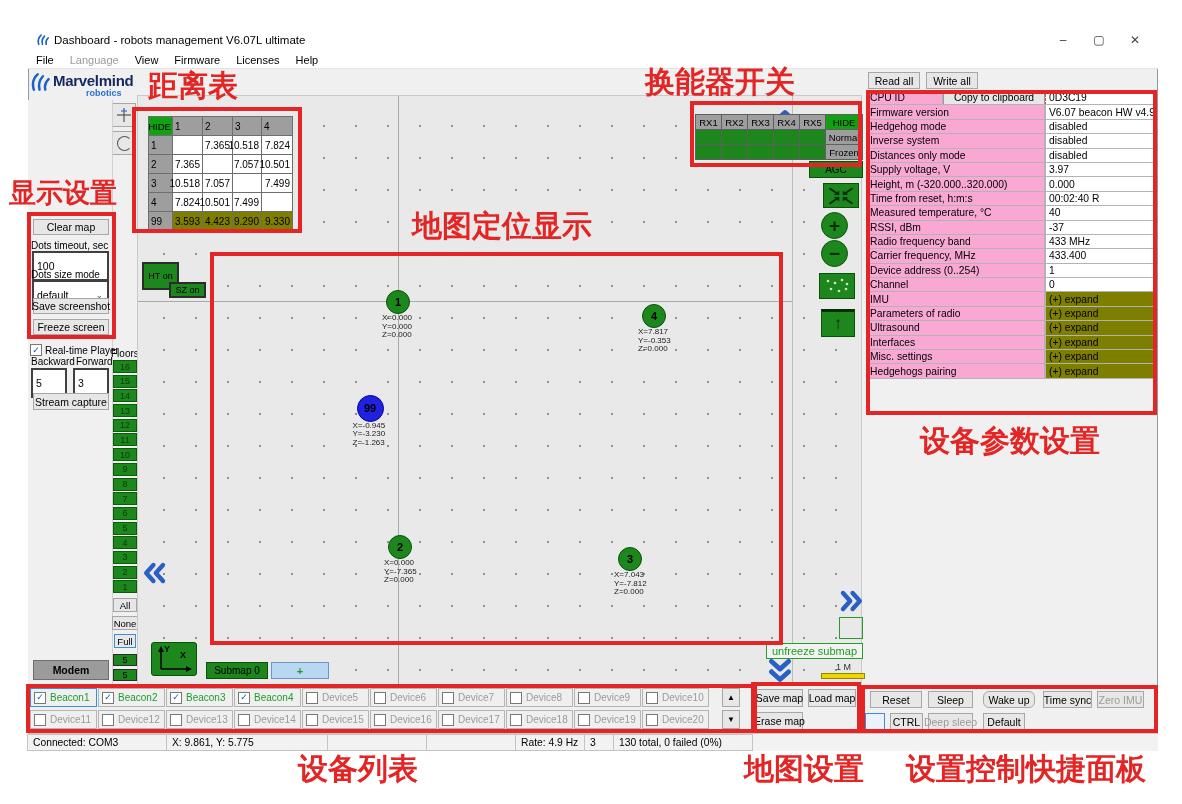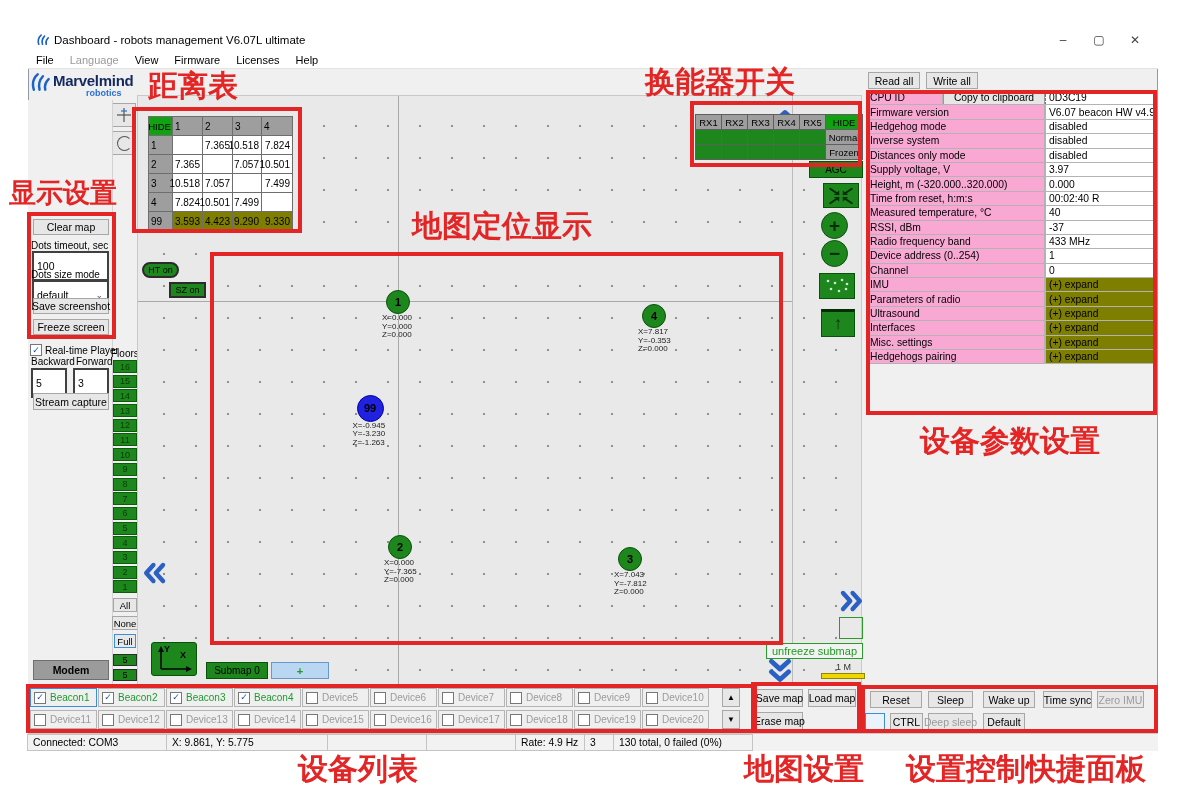--- a/index.html
+++ b/index.html
@@ -186,21 +186,21 @@
 <div class="abs btn" style="left:112px;top:616px;width:26px;height:14px;font-size:9.5px;">None</div>
 <div class="abs btn" style="left:114px;top:634px;width:22px;height:14px;font-size:9.5px;border-color:#3b8ede;">Full</div>
 <div class="abs mini-green" style="left:113px;top:654px;width:24px;height:12px;border-width:1px;">5</div>
 <div class="abs mini-green" style="left:113px;top:669px;width:24px;height:12px;border-width:1px;">5</div>
 
 <div class="abs" id="map">
   <div class="gridline" style="left:260px;top:0;width:1px;height:590px;"></div>
   <div class="gridline" style="left:0;top:205px;width:655px;height:1px;"></div>
   <div class="gridline" style="left:654px;top:0;width:1px;height:590px;background:#bcbcbc;"></div>
 
-  <div class="abs mini-green" style="left:4px;top:166px;width:37px;height:16px;border-radius:8px;">HT on</div>
+  <div class="abs mini-green" style="left:4px;top:166px;width:37px;height:28px;">HT on</div>
   <div class="abs mini-green" style="left:4px;top:186px;width:37px;height:16px;margin-left:27px;">SZ on</div>
 
   <svg class="chev" style="left:633px;top:13px;" width="28" height="28" viewBox="0 0 30 30">
     <g fill="none" stroke="#2a5fc4" stroke-width="5.5" stroke-linejoin="round" stroke-linecap="round">
       <path d="M5 13 L15 4 L25 13"></path>
         <path d="M5 25 L15 16 L25 25"></path>
       </g>
   </svg>
   <svg class="chev" style="left:4px;top:465px;" width="26" height="24" viewBox="0 0 30 30">
     <g fill="none" stroke="#2a5fc4" stroke-width="5.5" stroke-linejoin="round" stroke-linecap="round">
@@ -410,20 +410,24 @@
     </div>
     <div class="prow">
       <div class="plab">RSSI, dBm</div>
       <div class="pval">-37</div>
     </div>
     <div class="prow">
       <div class="plab">Radio frequency band</div>
       <div class="pval">433 MHz</div>
     </div>
     <div class="prow">
+      <div class="plab">Carrier frequency, MHz</div>
+      <div class="pval">433.400</div>
+    </div>
+    <div class="prow">
       <div class="plab">Device address (0..254)</div>
       <div class="pval">1</div>
     </div>
     <div class="prow">
       <div class="plab">Channel</div>
       <div class="pval">0</div>
     </div>
     <div class="prow">
       <div class="plab">IMU</div>
       <div class="pval olive">(+) expand</div>
@@ -534,21 +538,21 @@
   </div>
 <div class="abs btn" style="left:722px;top:688px;width:18px;height:19px;font-size:8px;">▲</div>
 <div class="abs btn" style="left:722px;top:710px;width:18px;height:19px;font-size:8px;">▼</div>
 
 <div class="abs btn" style="left:756px;top:689px;width:47px;height:18px;">Save map</div>
 <div class="abs btn" style="left:808px;top:689px;width:48px;height:18px;">Load map</div>
 <div class="abs btn" style="left:756px;top:712px;width:47px;height:18px;">Erase map</div>
 
 <div class="abs btn" style="left:870px;top:691px;width:52px;height:17px;">Reset</div>
 <div class="abs btn" style="left:928px;top:691px;width:45px;height:17px;">Sleep</div>
-<div class="abs btn" style="left:983px;top:691px;width:52px;height:17px;">Wake up</div>
+<div class="abs btn" style="left:983px;top:691px;width:52px;height:17px;border-radius:6px;">Wake up</div>
 <div class="abs btn" style="left:1043px;top:691px;width:49px;height:17px;">Time sync</div>
 <div class="abs btn dis" style="left:1097px;top:691px;width:47px;height:17px;">Zero IMU</div>
 <div class="abs" style="left:865px;top:713px;width:20px;height:17px;background:#eaf3fc;border:1px solid #3b8ede;"></div>
 <div class="abs btn" style="left:890px;top:713px;width:33px;height:17px;">CTRL</div>
 <div class="abs btn dis" style="left:928px;top:713px;width:45px;height:17px;">Deep sleep</div>
 <div class="abs btn" style="left:983px;top:713px;width:42px;height:17px;">Default</div>
 
 <div class="abs" id="status-bar">
     <div class="status-cell" style="width: 140px;">Connected: COM3</div>
     <div class="status-cell" style="width: 162px;">X: 9.861, Y: 5.775</div>

